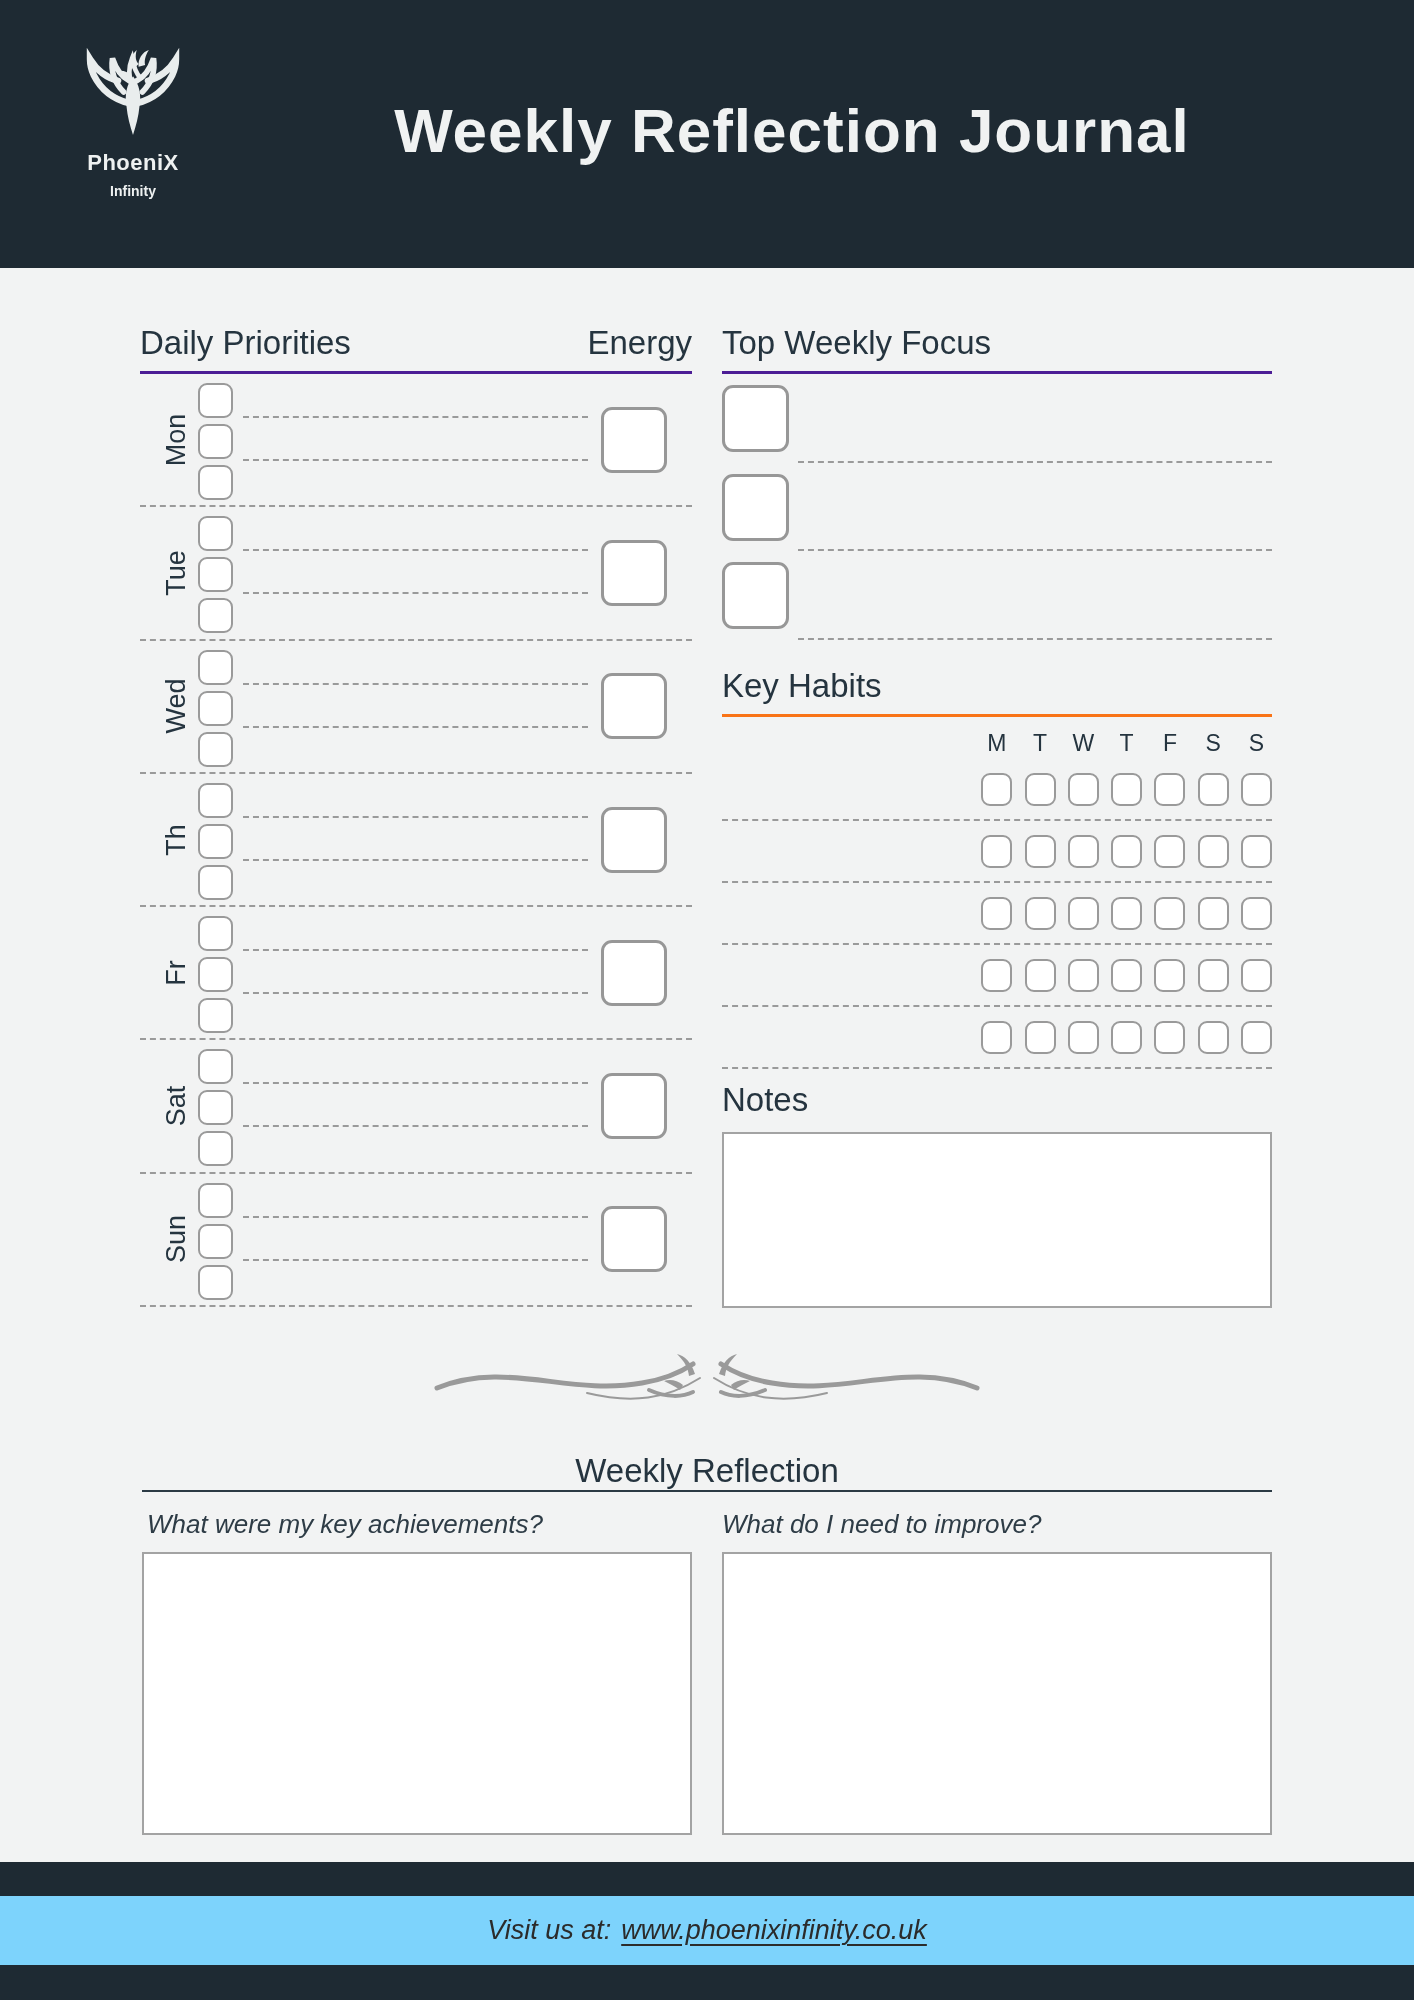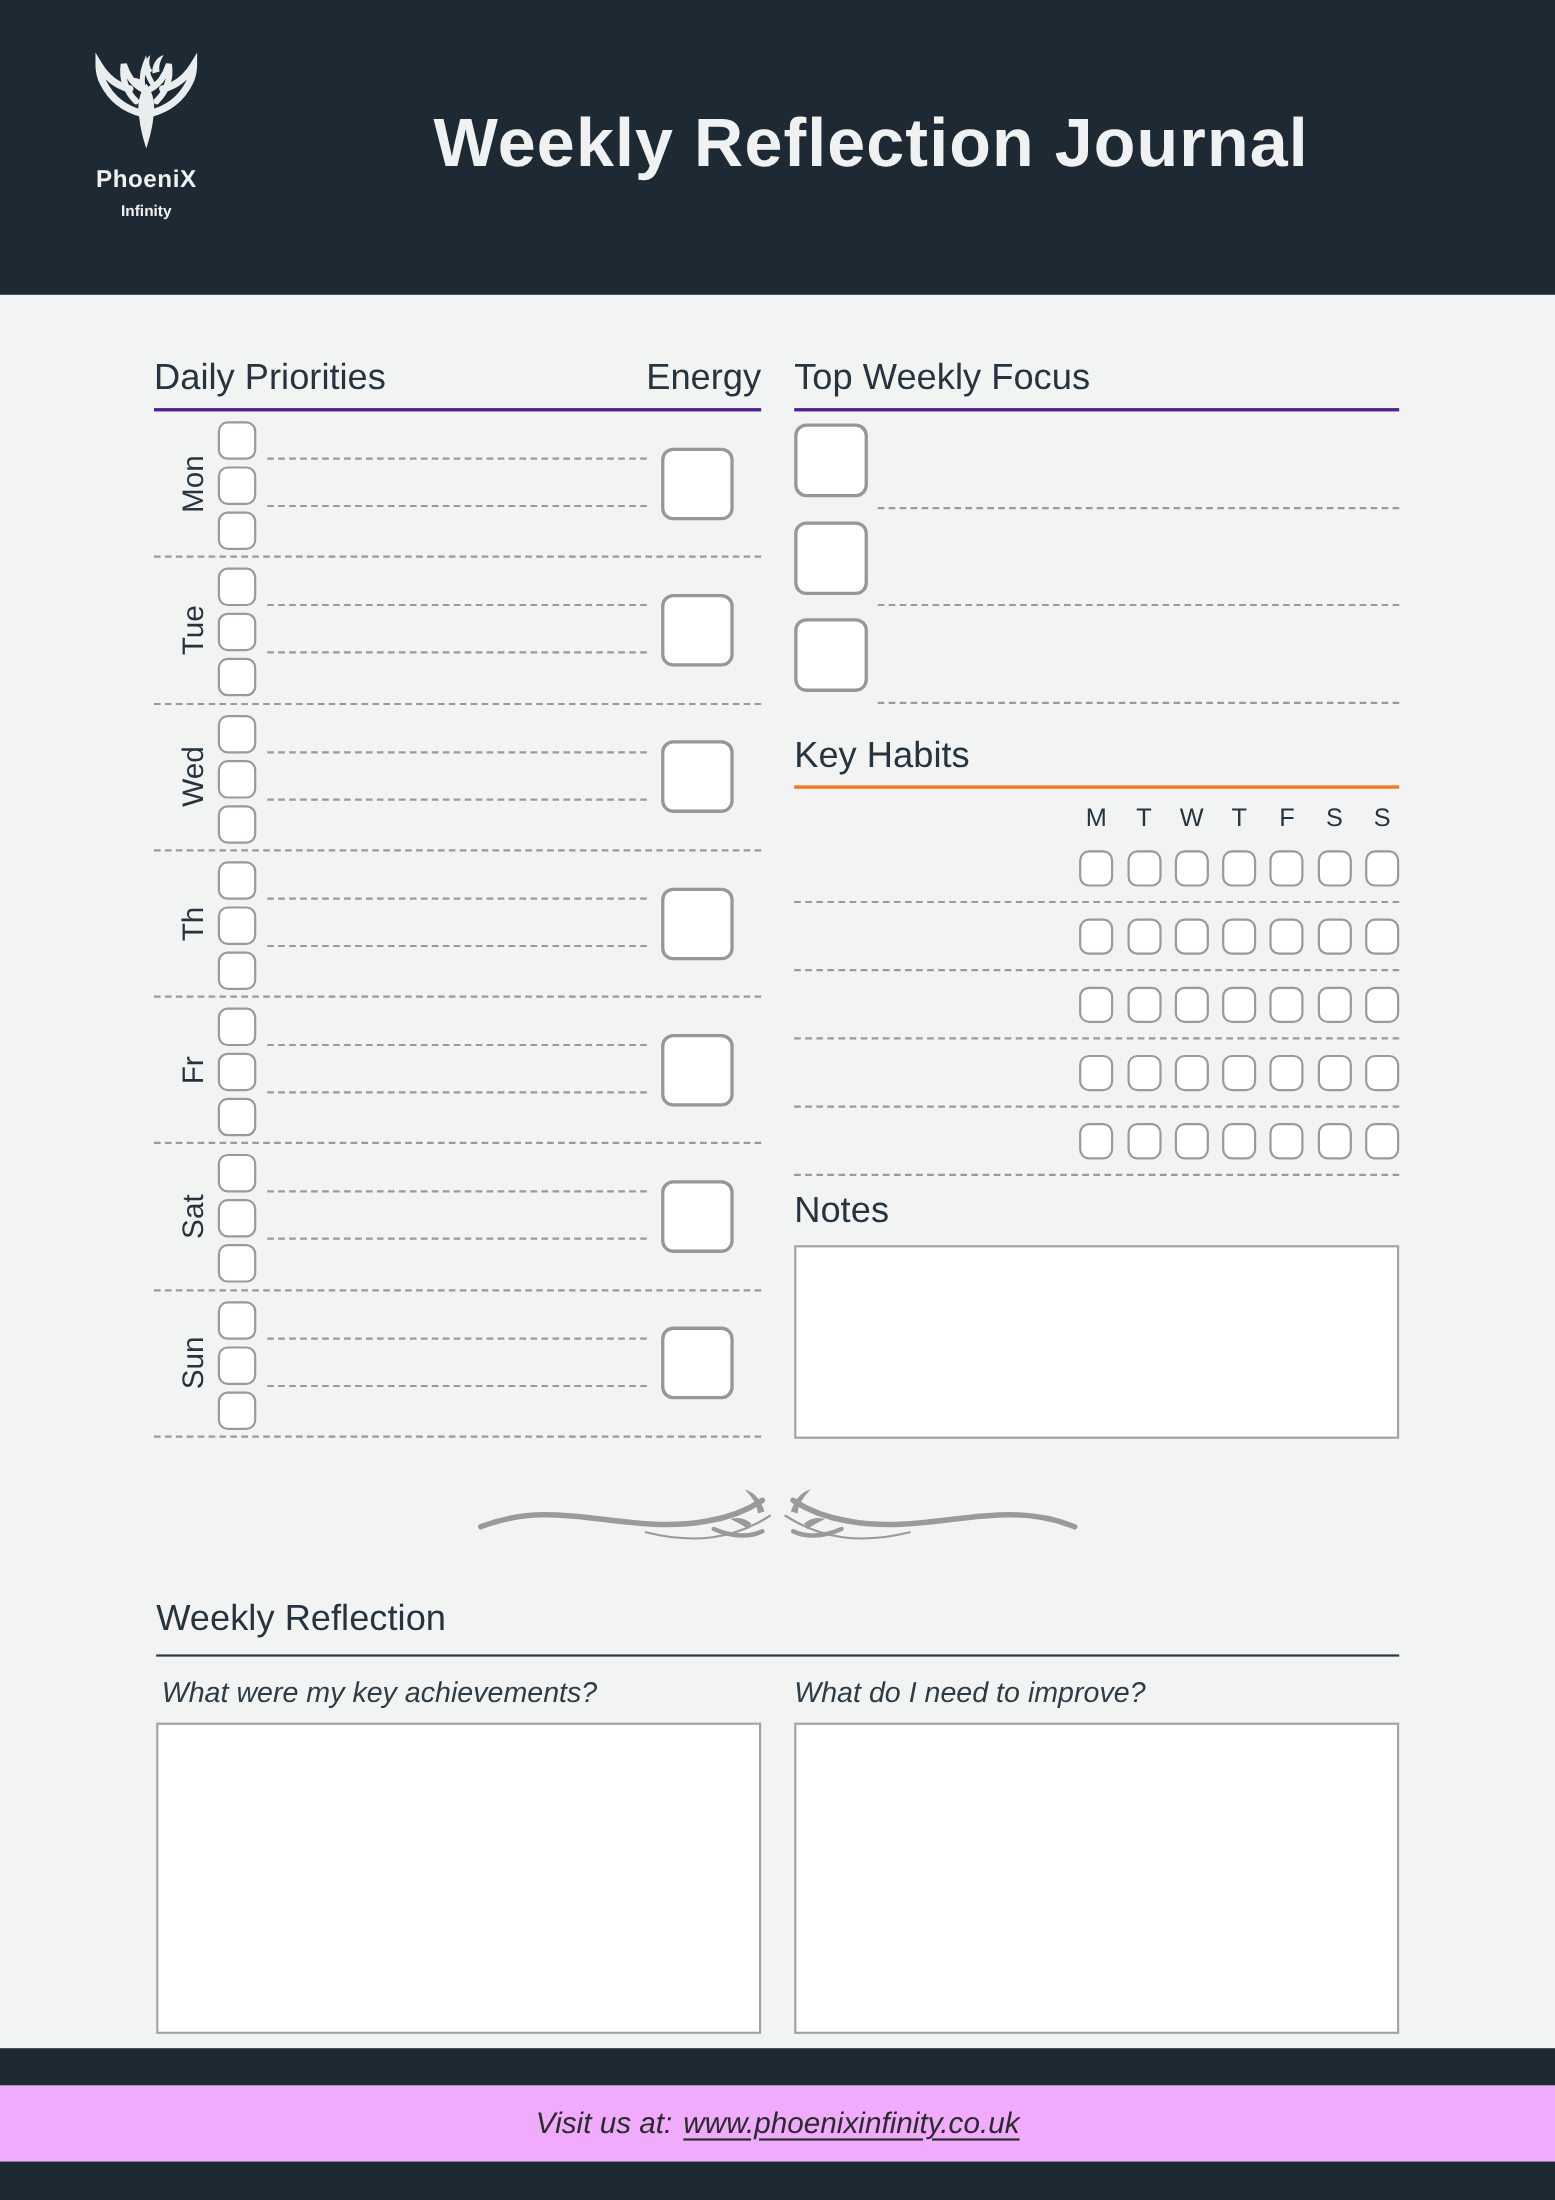--- a/index.html
+++ b/index.html
@@ -54,32 +54,32 @@
 
   
   .notes-title{margin-top:12px;}
   .notes-box{margin-top:13px;height:176px;background:#fff;border:2px solid #a3a3a3;box-sizing:border-box;}
 
   
   .divider{position:absolute;left:427px;top:1352px;width:560px;height:58px;}
 
   
   .reflection{position:absolute;left:142px;top:1452px;width:1130px;}
-  .ref-title{text-align:left;font-size:33px;color:#25343f;padding-bottom:14px;
+  .ref-title{text-align:center;font-size:33px;color:#25343f;
              border-bottom:2.5px solid #2b3a44;}
   .prompts{display:flex;justify-content:space-between;margin-top:17px;
            font-style:italic;font-size:26px;color:#2e3c46;gap:43px;}
   .prompts .p-left{padding-left:5px;}
   .prompts .p-right{width:550px;}
   .ref-boxes{display:flex;gap:30px;margin-top:12px;}
   .ref-box{width:550px;height:283px;background:#fff;border:2px solid #a3a3a3;box-sizing:border-box;}
 
   
   .footer-band1{position:absolute;left:0;top:1862px;width:1414px;height:34px;background:#1e2a33;}
-  .footer-strip{position:absolute;left:0;top:1896px;width:1414px;height:69px;background:#f0abfc;
+  .footer-strip{position:absolute;left:0;top:1896px;width:1414px;height:69px;background:#7dd3fc;
                 display:flex;align-items:center;justify-content:center;
                 font-style:italic;font-size:27px;color:#2b2b2b;}
   .footer-strip .pre{margin-right:10px;}
   .footer-strip .link{text-decoration:underline;text-underline-offset:5px;}
   .footer-band2{position:absolute;left:0;top:1965px;width:1414px;height:35px;background:#1e2a33;}
 </style>
 </head>
 <body>
 
 <div class="page">

